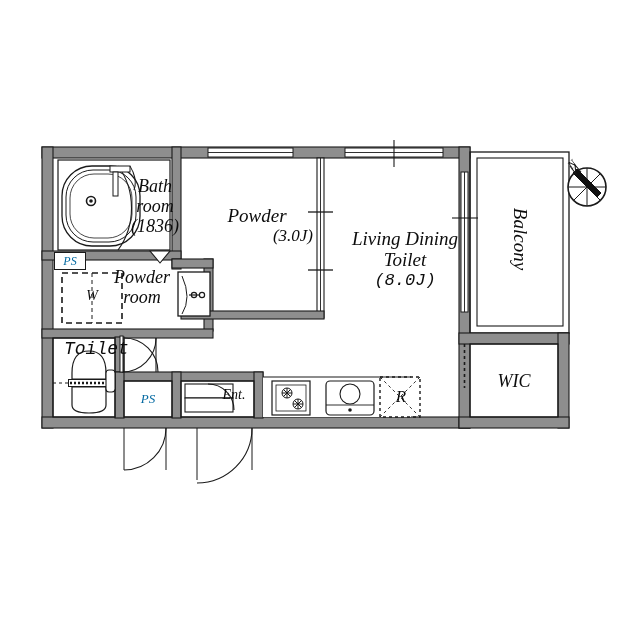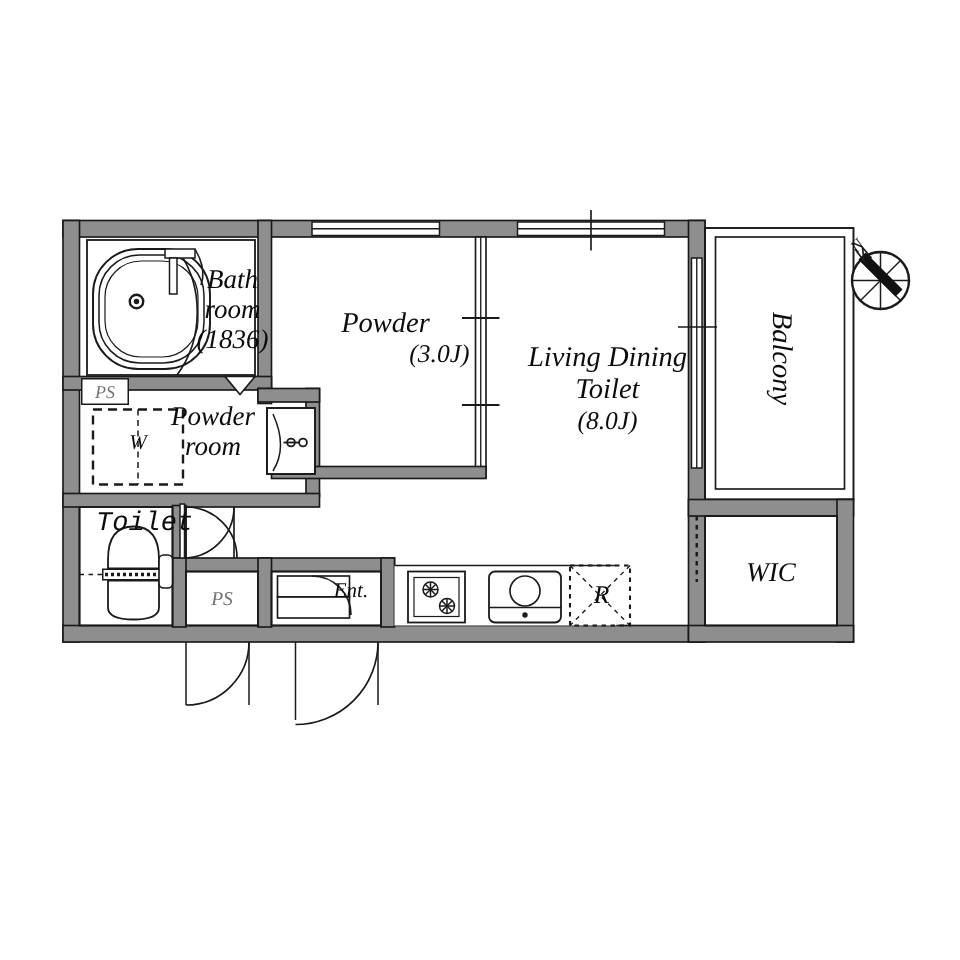--- a/index.html
+++ b/index.html
@@ -45,21 +45,21 @@
   .ps-box {
     position: absolute;
     border: 1.6px solid #1a1a1a;
     background: #ffffff;
     font-family: "Liberation Serif", serif;
     font-style: italic;
     font-size: 12px;
     display: flex;
     align-items: center;
     justify-content: center;
-    color: #737373;
+    color: #0369a1;
     box-sizing: border-box;
   }
   svg.plan-svg {
     position: absolute;
     left: 0; top: 0;
     width: 640px; height: 640px;
   }
 </style>
 </head>
 <body>
@@ -295,21 +295,21 @@
   </div>
 
   <div class="label big block" style="left:201px; top:205px; width:112px;">
     <div>Powder</div>
     <div style="font-size:17px;text-align:right;">(3.0J)</div>
   </div>
 
   <div class="label big block" style="left:325px; top:228px; width:160px;">
     <div>Living Dining</div>
     <div>Toilet</div>
-    <div style="font-size:17px;">(8.0J)</div>
+    <div style="font-size:17px;font-family:Liberation Mono, monospace;">(8.0J)</div>
   </div>
 
   <div class="rot-label" style="left:476px; top:228px; width:88px; text-align:center; font-size:19px; transform:rotate(90deg);">
     <span>Balcony</span>
   </div>
 
   <div class="label mid" style="left:492px; top:371px; width:44px; font-size:18px;">
     <span>WIC</span>
   </div>
 

